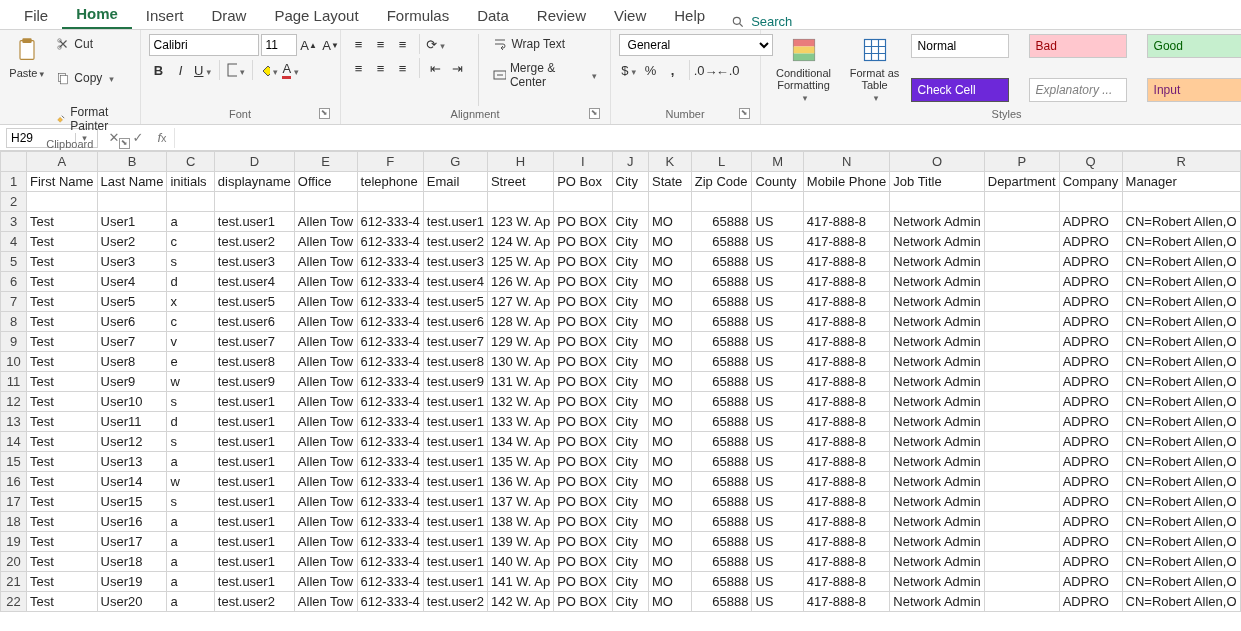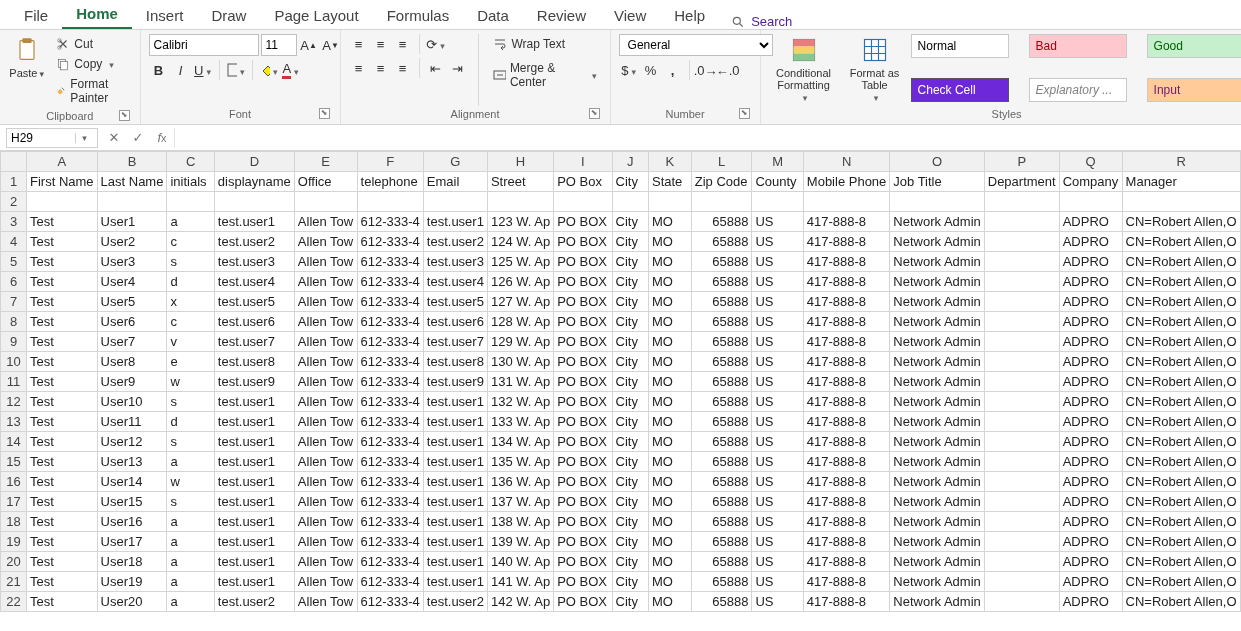--- a/index.html
+++ b/index.html
@@ -2,31 +2,31 @@
 <html><head>
 <meta charset="utf-8">
 <style>
   * { box-sizing: border-box; margin: 0; padding: 0; font-family: 'Segoe UI', Tahoma, sans-serif; }
   body { background: #fff; font-size: 13px; color: #333; user-select: none; overflow: hidden; width: 1241px; height: 631px; }
 
   
   .tabbar { display: flex; align-items: flex-end; height: 30px; border-bottom: 1px solid #d4d4d4; padding-left: 10px; background:#fff;}
   .tabbar .tab { padding: 6px 14px 5px; font-size: 15px; color: #444; cursor: pointer; }
   .tabbar .tab.active { color: #217346; border-bottom: 2px solid #217346; font-weight:600;}
-  .tabbar .search-wrap { display:flex; align-items:center; gap:6px; color:#4c1d95; margin-left:12px;}
+  .tabbar .search-wrap { display:flex; align-items:center; gap:6px; color:#0f766e; margin-left:12px;}
   .tabbar .search-wrap svg { width:14px; height:14px; }
 
   
   .ribbon { display:flex; height:95px; background:#f5f5f5; border-bottom:1px solid #d4d4d4;}
   .group { display:flex; flex-direction:column; justify-content:space-between; padding:4px 8px 1px; border-right:1px solid #e1e1e1; position:relative;}
   .group-body { flex:1; display:flex; align-items:flex-start; gap:6px;}
   .group-label { text-align:center; font-size:11px; color:#666; padding:2px 0 3px; position:relative;}
   .group-label .launcher { position:absolute; right:2px; top:2px; width:11px; height:11px; border:1px solid #999; font-size:8px; line-height:8px; color:#777; cursor:pointer; background:#fff;}
   .btn { display:flex; align-items:center; gap:4px; padding:2px 4px; cursor:pointer; font-size:12px; color:#333; border:1px solid transparent;}
-  .col { display:flex; flex-direction:column; gap:0;}
+  .col { display:flex; flex-direction:column; gap:14px;}
   .row { display:flex; align-items:center; gap:2px;}
   .bigbtn { display:flex; flex-direction:column; align-items:center; justify-content:flex-start; width:50px; cursor:pointer; font-size:11px; color:#333; gap:3px; padding-top:2px;}
   .bigbtn svg { width:28px; height:28px; }
   .bigbtn .caret::after{content:"▾"; font-size:9px; color:#555; margin-left:2px;}
   .dropdown-caret::after{ content:"▾"; font-size:9px; margin-left:3px; color:#666;}
   select.fake, input.fake { border:1px solid #bfbfbf; background:#fff; font-size:12px; height:22px; padding:0 4px;}
   .iconbox{ width:20px; height:20px; display:flex; align-items:center; justify-content:center; border:1px solid transparent; cursor:pointer;}
   .sep{ width:1px; background:#d9d9d9; margin:0 4px; align-self:stretch;}
 
   

